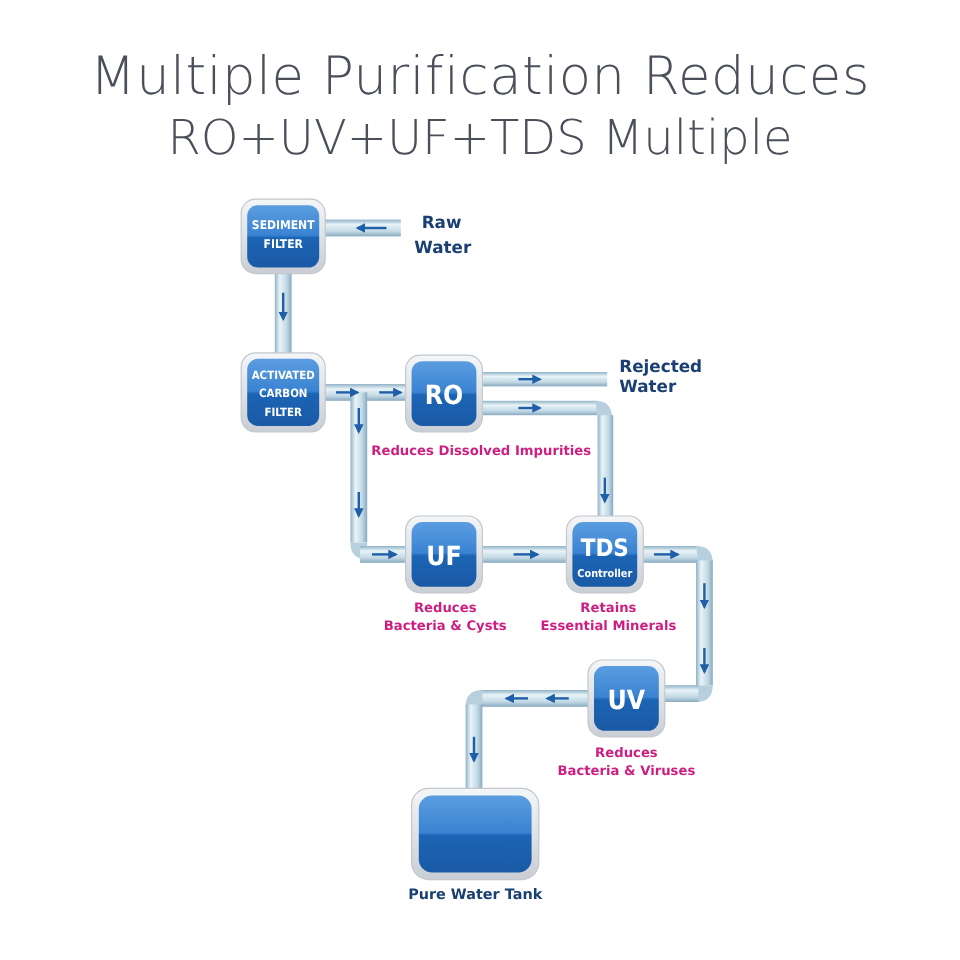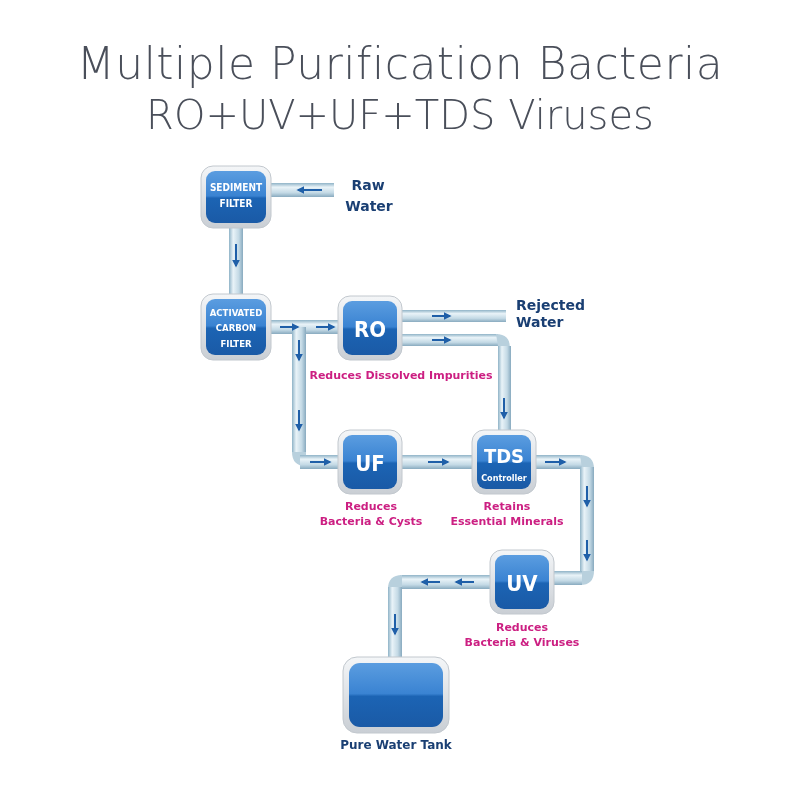--- a/index.html
+++ b/index.html
@@ -8,22 +8,22 @@
   #t1 { top:38px; font-size:44px; letter-spacing:0.5px; }
   #t2 { top:92px; font-size:40px; }
   svg { position:absolute; left:0; top:0; }
   .lbl-dark { font-family:"DejaVu Sans", sans-serif; font-weight:bold; fill:#1a3f73; }
   .lbl-pink { font-family:"DejaVu Sans", sans-serif; font-weight:bold; fill:#cc1f82; font-size:11px; }
   .box-text { font-family:"DejaVu Sans Condensed","DejaVu Sans", sans-serif; font-weight:bold; fill:#ffffff; }
 </style>
 </head>
 <body>
 
-<div id="t1" class="title">Multiple Purification Bacteria</div>
-<div id="t2" class="title">RO+UV+UF+TDS Viruses</div>
+<div id="t1" class="title">Multiple Purification Reduces</div>
+<div id="t2" class="title">RO+UV+UF+TDS Multiple</div>
 
 <svg width="800" height="800" viewBox="0 0 800 800">
   <defs>
     <linearGradient id="pipeH" x1="0" y1="0" x2="0" y2="1">
       <stop offset="0" stop-color="#8fb3c7"></stop>
       <stop offset="0.3" stop-color="#e9f3f8"></stop>
       <stop offset="0.7" stop-color="#c3d9e5"></stop>
       <stop offset="1" stop-color="#88aabf"></stop>
     </linearGradient>
     <linearGradient id="pipeV" x1="0" y1="0" x2="1" y2="0">

